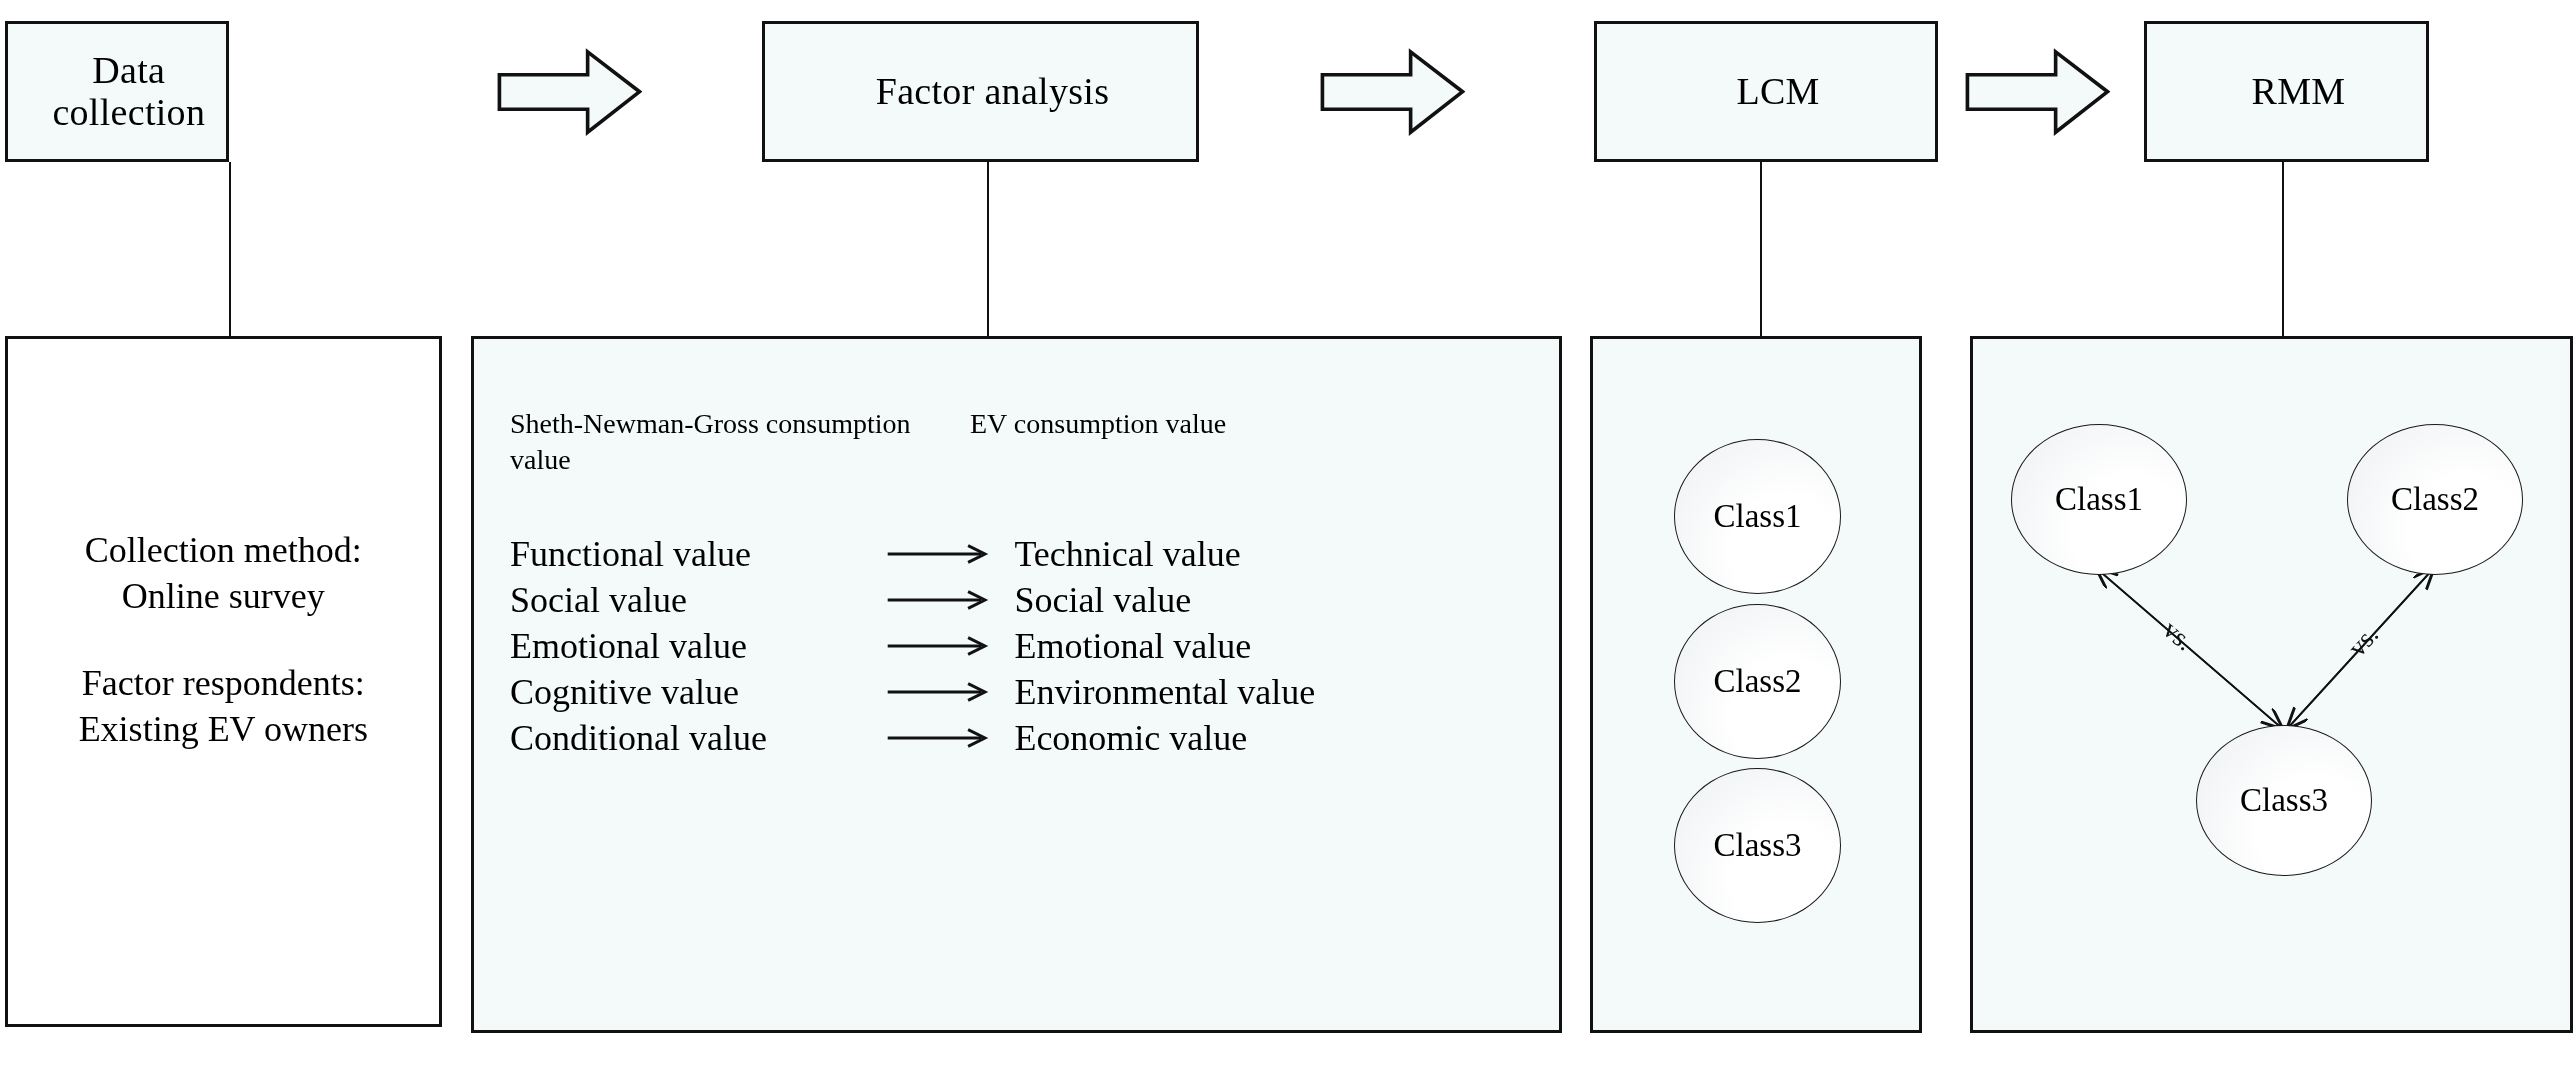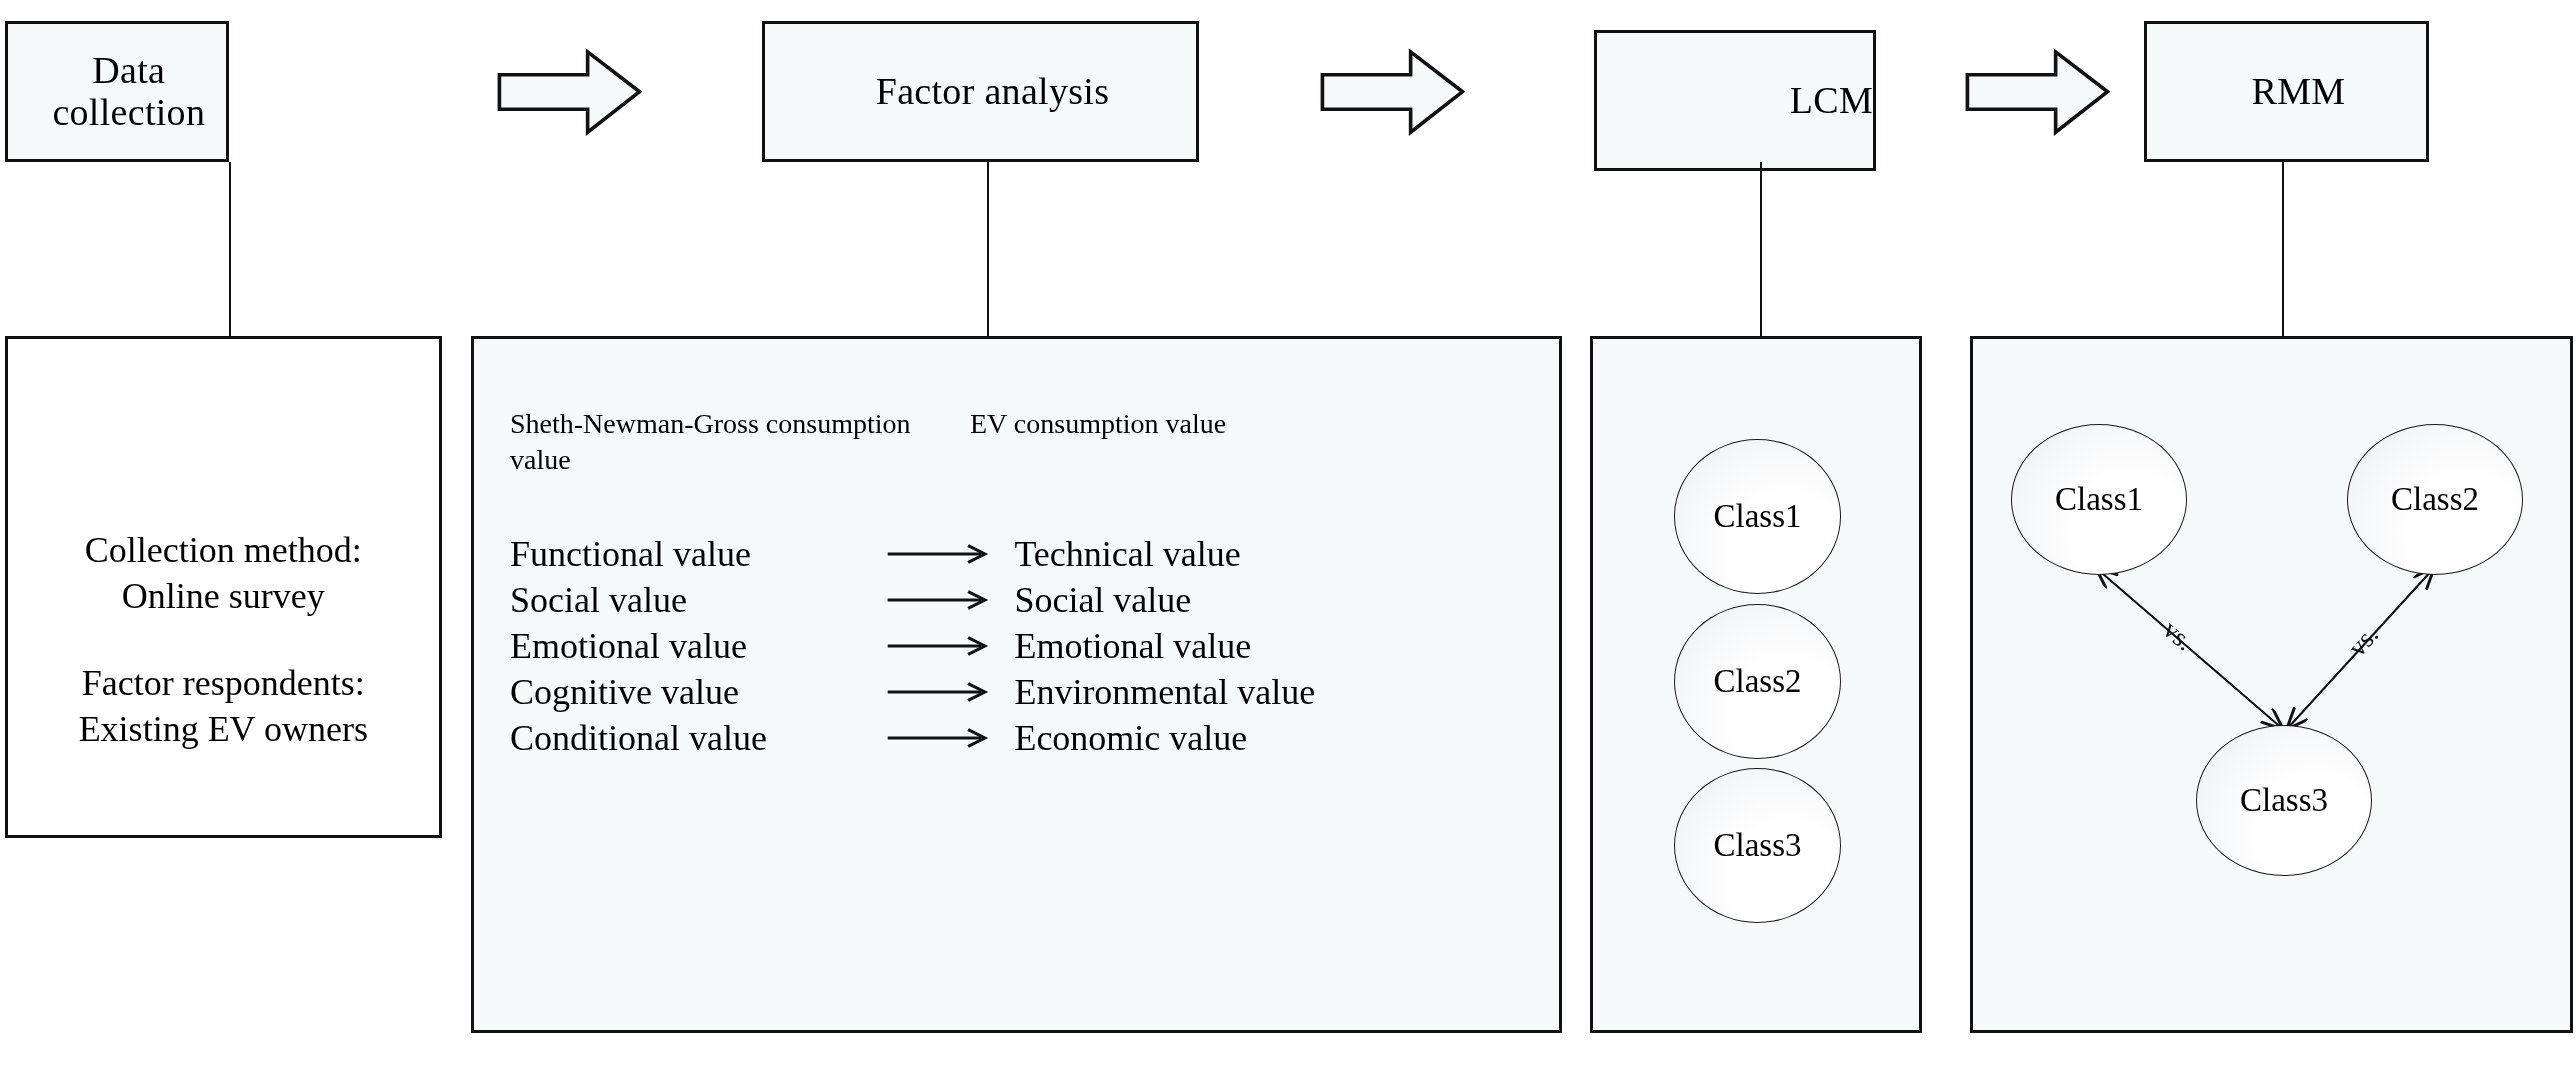--- a/index.html
+++ b/index.html
@@ -137,21 +137,21 @@
 <div id="canvas">
 
   <div class="stage-box" style="left:4.8px; top:21px; width:224px; height:141px;">
     <span class="stage-label">Data collection</span>
   </div>
 
   <div class="stage-box" style="left:762px; top:21px; width:437px; height:141px;">
     <span class="stage-label">Factor analysis</span>
   </div>
 
-  <div class="stage-box" style="left:1594px; top:30px; width:282px; height:141px;justify-content:flex-end;">
+  <div class="stage-box" style="left:1594px; top:21px; width:344px; height:141px;">
     <span class="stage-label">LCM</span>
   </div>
 
   <div class="stage-box" style="left:2144px; top:21px; width:285px; height:141px;">
     <span class="stage-label">RMM</span>
   </div>
 
   <svg class="block-arrow" style="left:497px; top:48px;" width="145" height="88" viewBox="0 0 240 145">
     <polygon points="4,44 150,44 150,6 236,72 150,139 150,101 4,101" fill="#f4fafa" stroke="#111111" stroke-width="6" stroke-linejoin="miter"></polygon>
   </svg>
@@ -162,21 +162,21 @@
 
   <svg class="block-arrow" style="left:1965px; top:48px;" width="145" height="88" viewBox="0 0 240 145">
     <polygon points="4,44 150,44 150,6 236,72 150,139 150,101 4,101" fill="#f4fafa" stroke="#111111" stroke-width="6" stroke-linejoin="miter"></polygon>
   </svg>
 
   <div class="connector" style="left:229px; top:162px; height:176px;"></div>
   <div class="connector" style="left:987px; top:162px; height:176px;"></div>
   <div class="connector" style="left:1760px; top:162px; height:176px;"></div>
   <div class="connector" style="left:2282px; top:162px; height:176px;"></div>
 
-  <div class="panel plain" style="left:4.8px; top:336px; width:437px; height:502px;">
+  <div class="panel plain" style="left:4.8px; top:336px; width:437px; height:691px;">
     <div class="dc-text" style="top:188px;">
       <div>Collection method:</div>
       <div>Online survey</div>
     </div>
     <div class="dc-text" style="top:321px;">
       <div>Factor respondents:</div>
       <div>Existing EV owners</div>
     </div>
   </div>
 

